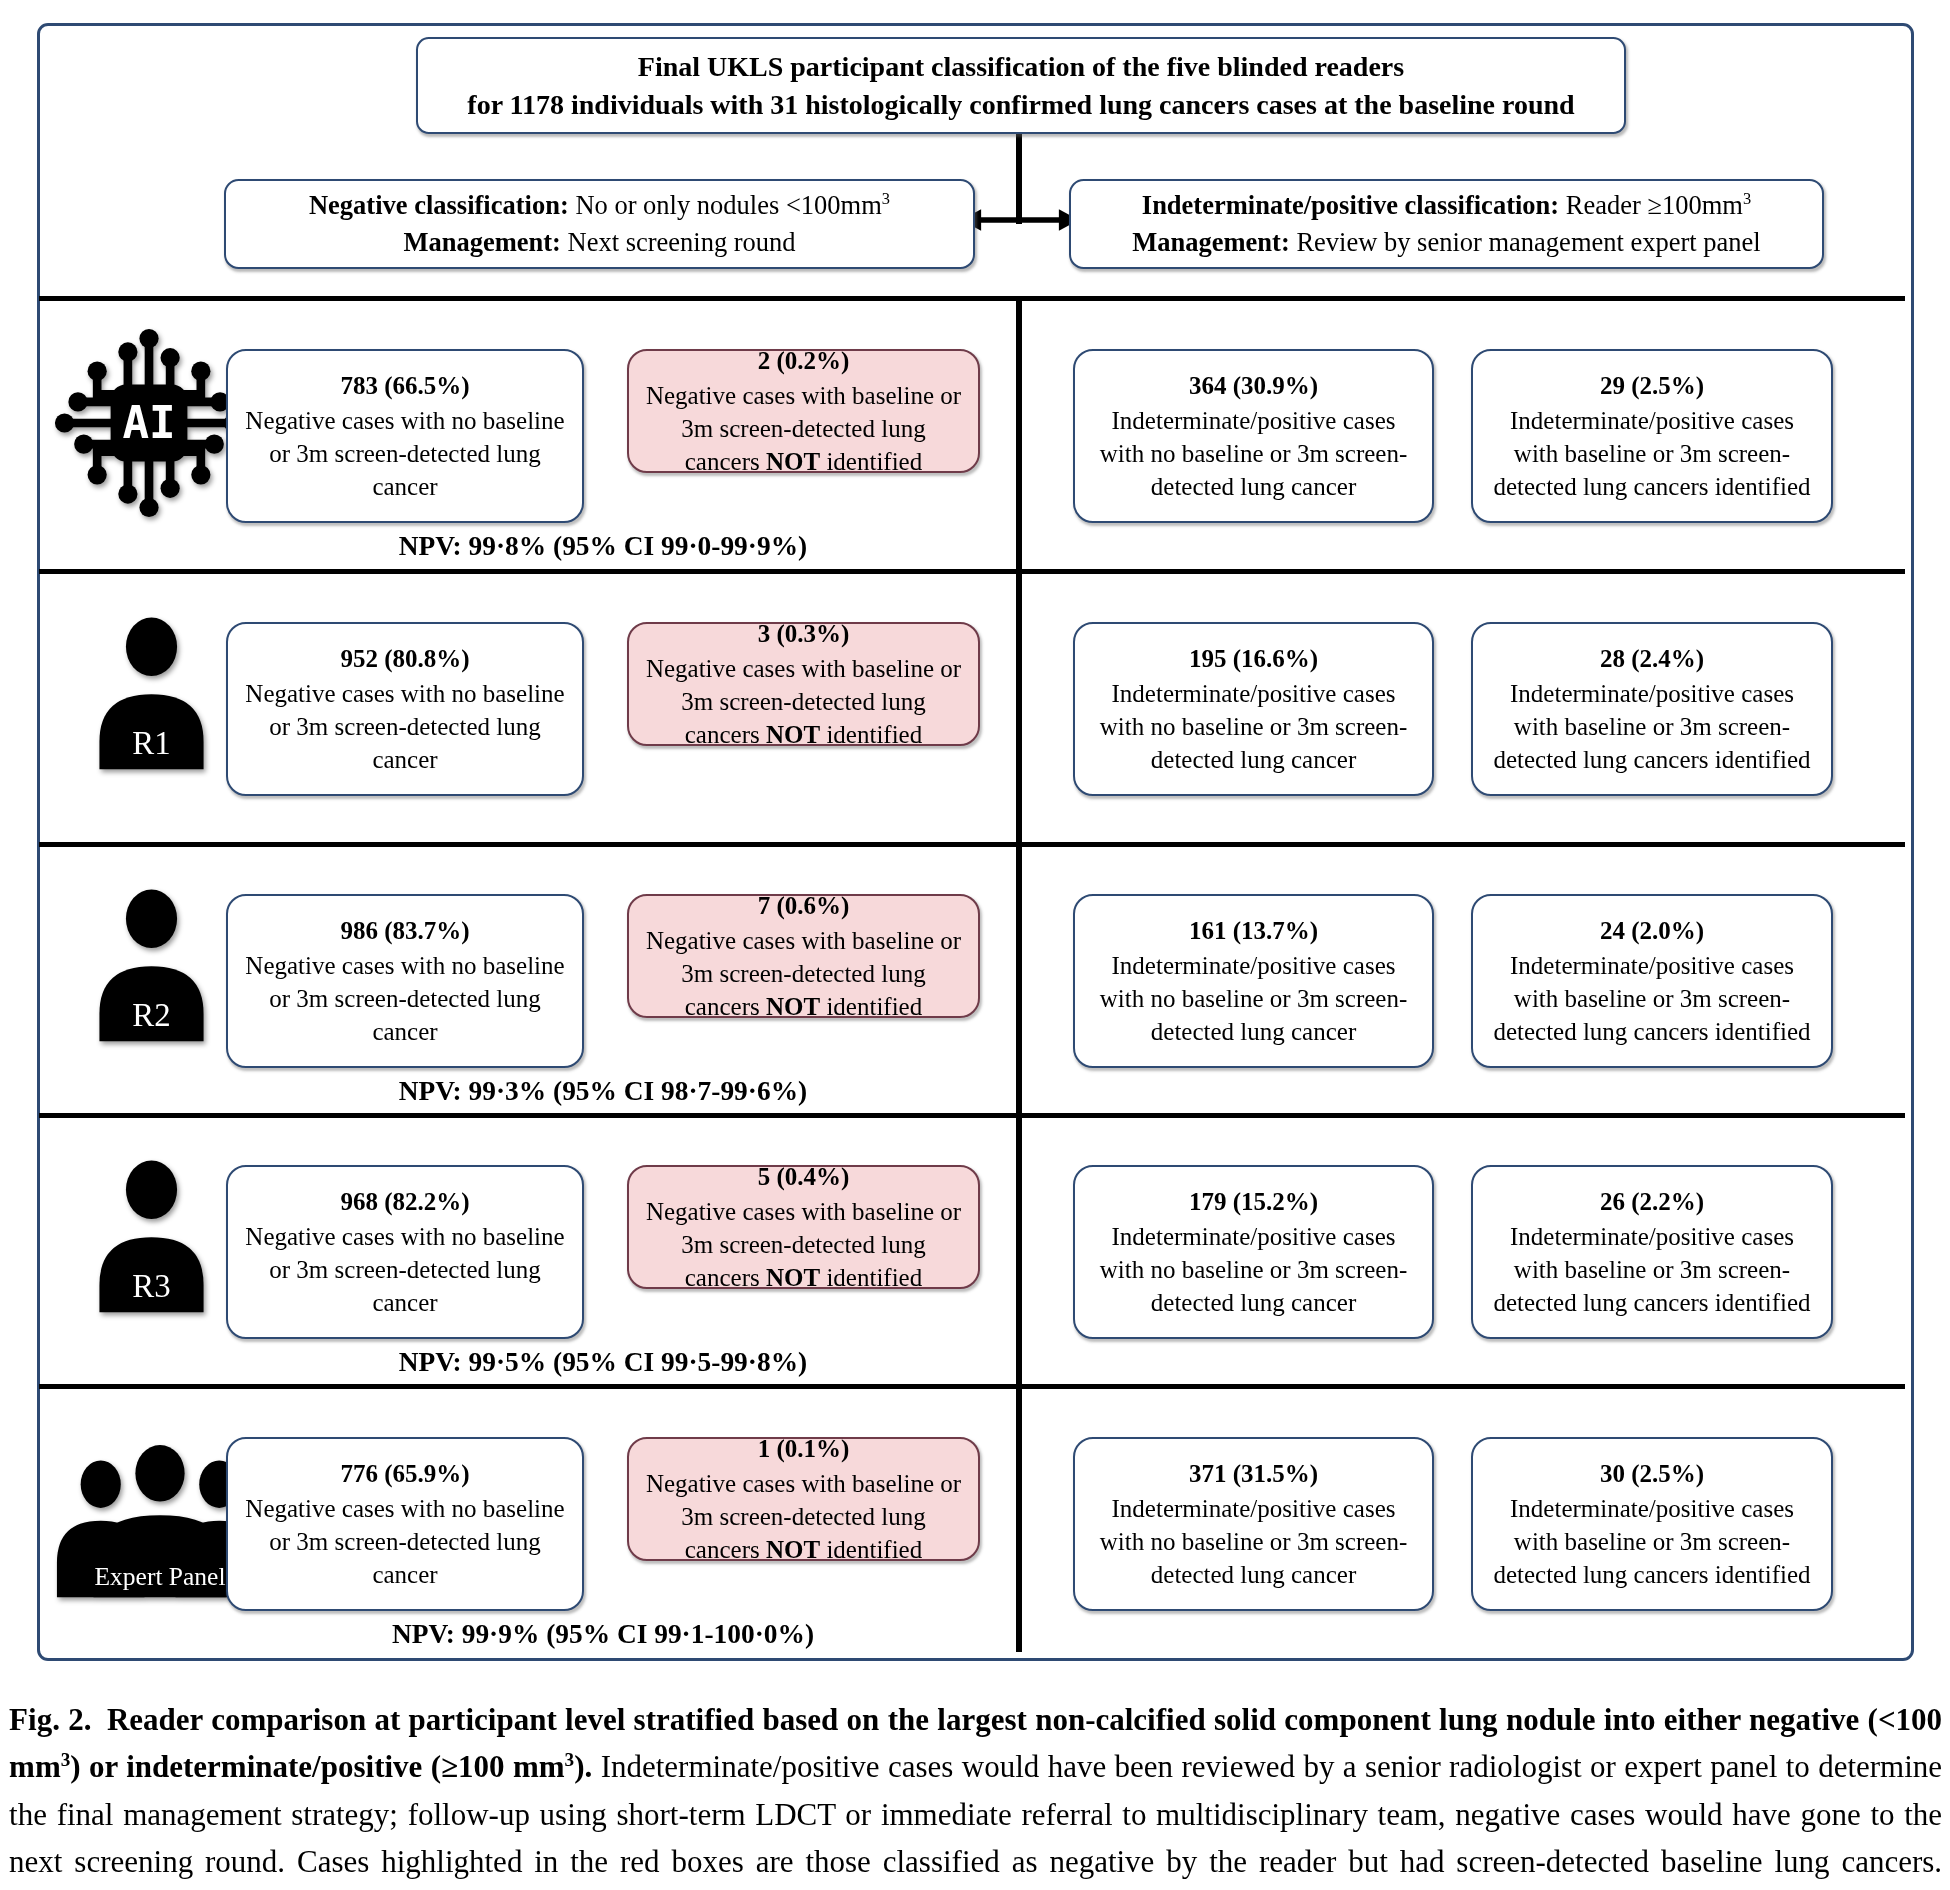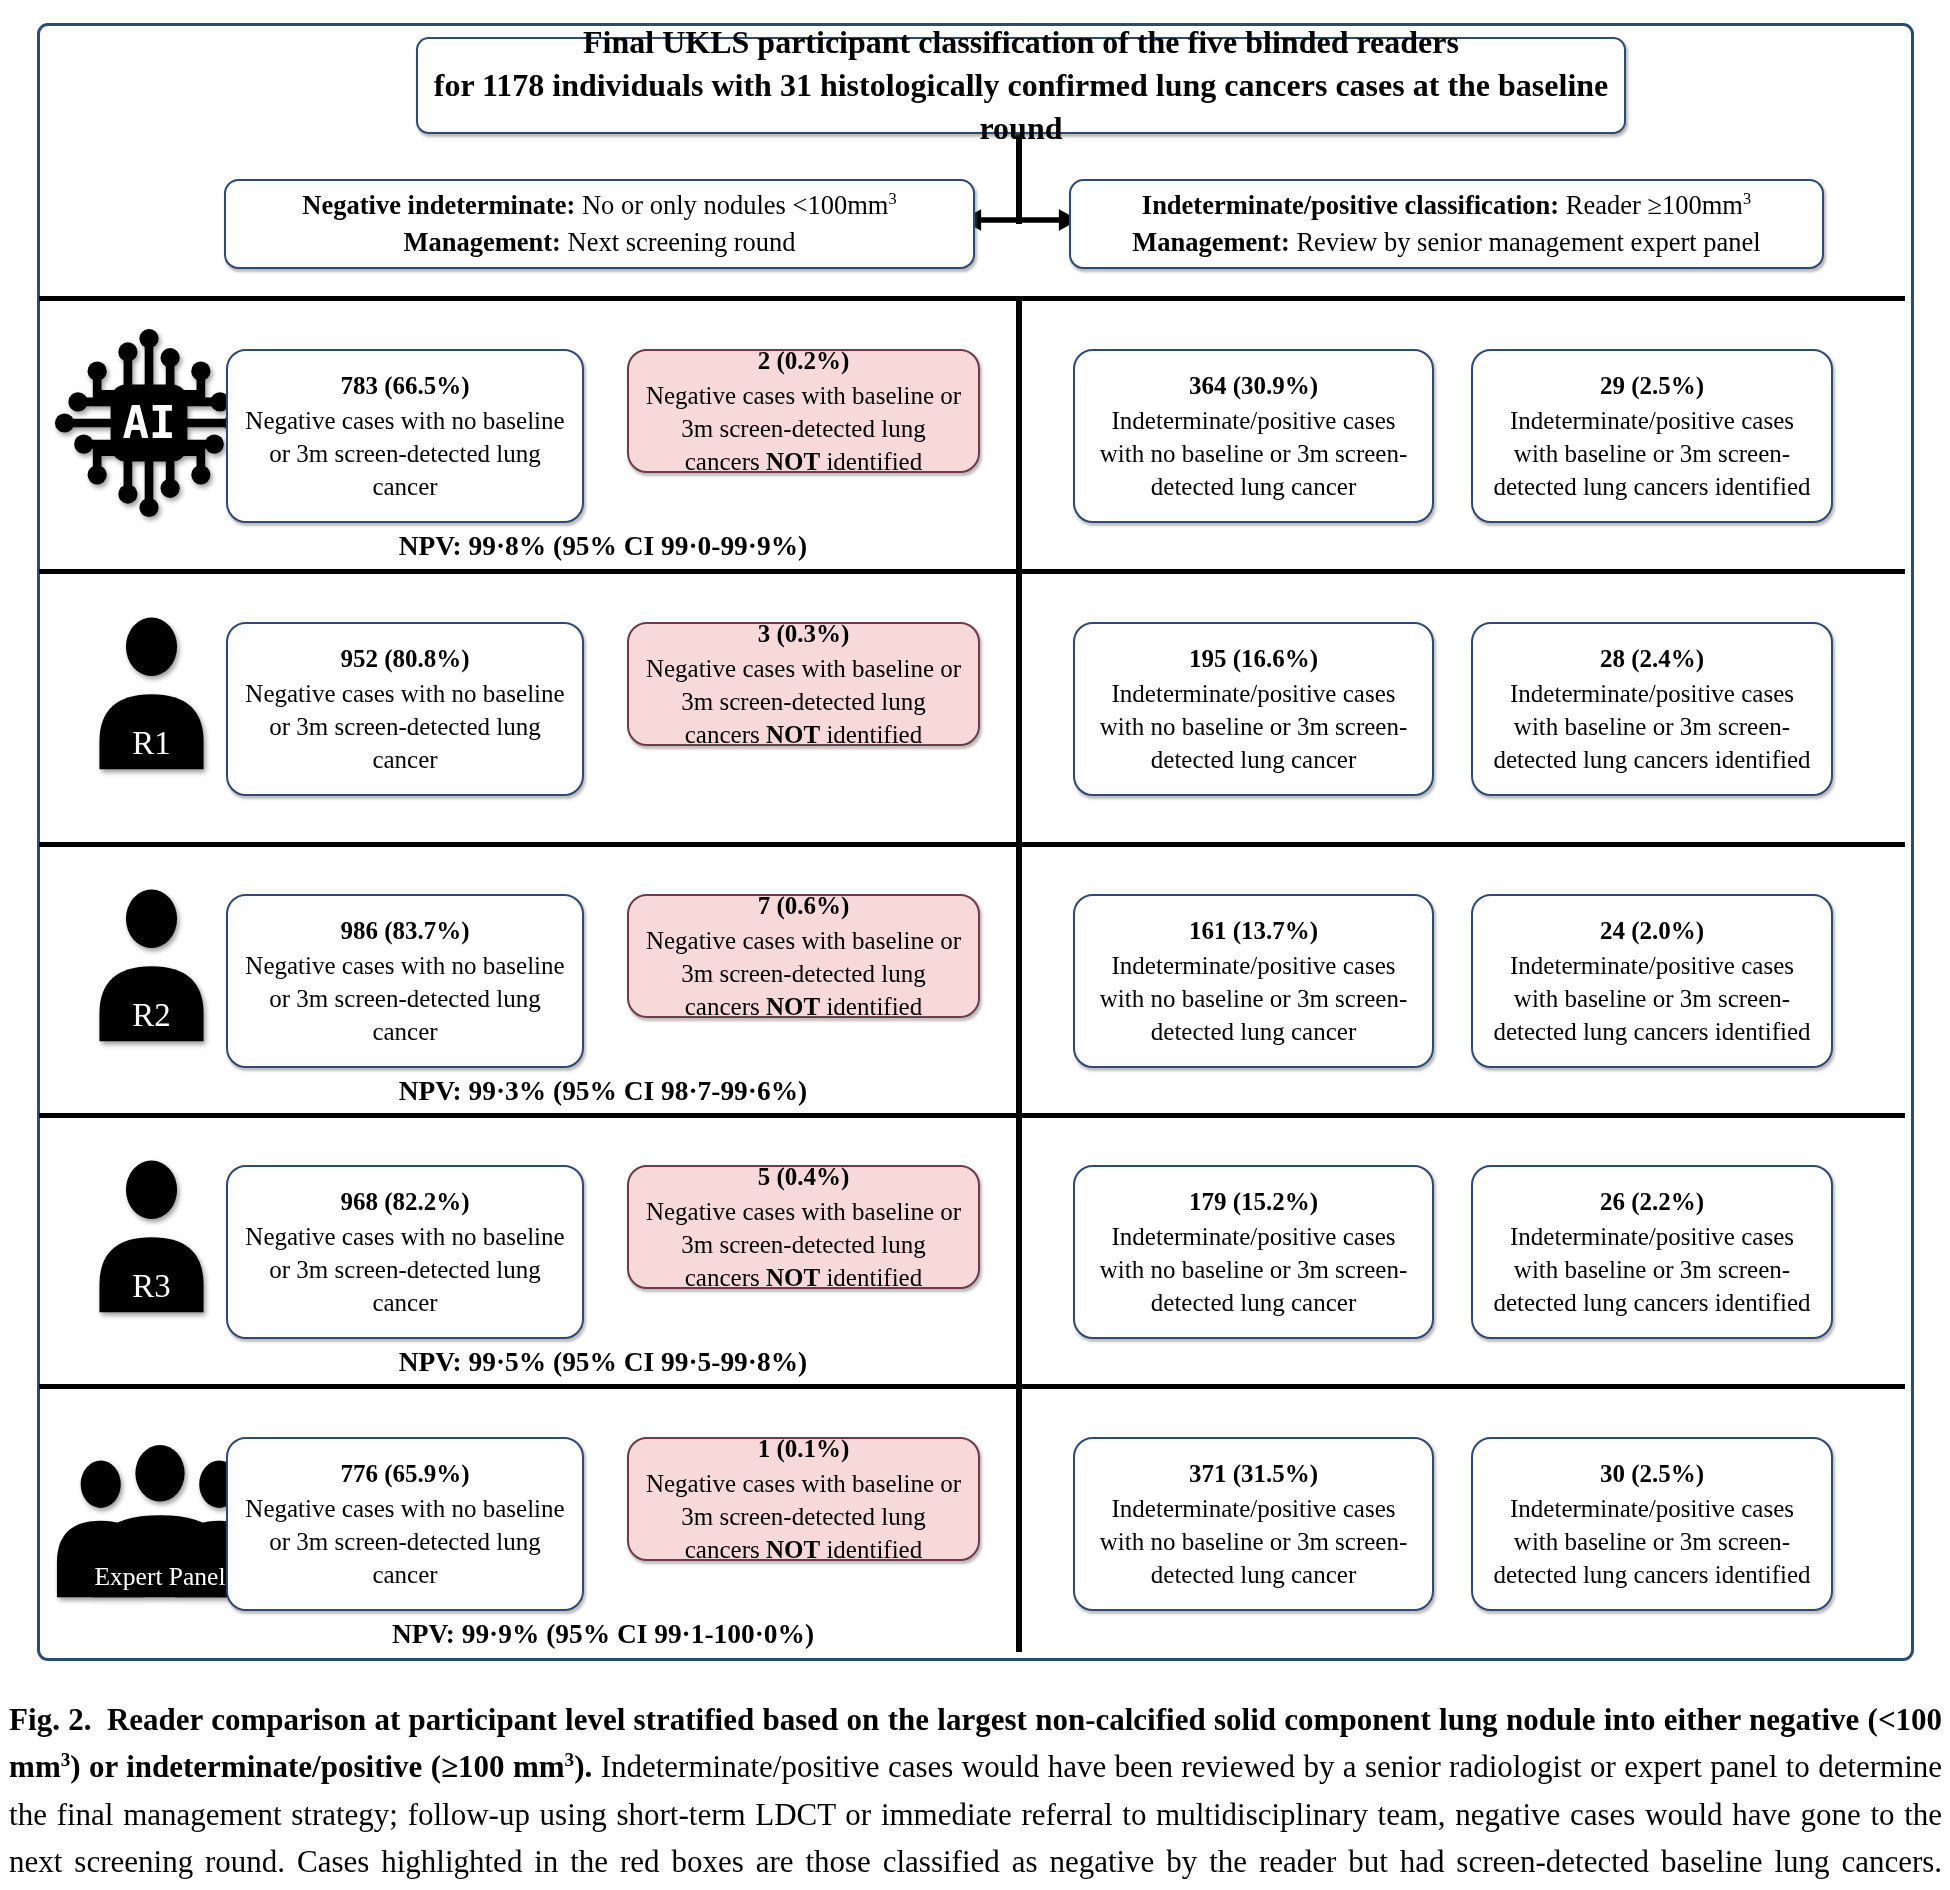--- a/index.html
+++ b/index.html
@@ -5,21 +5,21 @@
   html,body{margin:0;padding:0;background:#fff;}
   #page{position:relative;width:1951px;height:1890px;background:#fff;
         font-family:"Liberation Serif","DejaVu Serif",serif;color:#000;}
   .abs{position:absolute;}
   .fig-outer{left:37px;top:23px;width:1871px;height:1632px;
              border:3.7px solid #2e4a73;border-radius:11px;background:#fff;}
   .title-box{left:416px;top:37px;width:1206px;height:93px;
              border:2.7px solid #2e4a73;border-radius:12.8px;background:#fff;
              box-shadow:1.8px 2.7px 2.7px rgba(100,100,100,.45);
              display:flex;flex-direction:column;justify-content:center;align-items:center;
-             font-weight:bold;font-size:32px;line-height:1.35;text-align:center;z-index:3;}
+             font-weight:bold;font-size:28px;line-height:1.35;text-align:center;z-index:3;}
   .class-box{border:2.7px solid #2e4a73;border-radius:14.6px;background:#fff;
              box-shadow:1.8px 2.7px 2.7px rgba(100,100,100,.45);
              display:flex;flex-direction:column;justify-content:center;align-items:center;
              font-size:26.5px;line-height:1.4;text-align:center;z-index:3;}
   .class-neg{left:224px;top:179px;width:747px;height:86px;}
   .class-pos{left:1069px;top:179px;width:751px;height:86px;}
   .v-connector{left:1016px;top:131px;width:5.5px;height:93px;background:#000;z-index:1;}
   .v-divider{left:1016px;top:296px;width:5.5px;height:1356px;background:#000;z-index:1;}
   .sep{left:39px;width:1866px;height:4.6px;background:#000;z-index:2;}
   .row{left:39px;width:1866px;height:269px;}
@@ -54,21 +54,21 @@
   <div class="abs fig-outer"></div>
 
   <div class="abs title-box">
     <div>Final UKLS participant classification of the five blinded readers</div>
     <div>for 1178 individuals with 31 histologically confirmed lung cancers cases at the baseline round</div>
   </div>
 
   <div class="abs v-connector"></div>
 
   <div class="abs class-box class-neg">
-    <div><b>Negative indeterminate:</b><span> No or only nodules &lt;100mm</span><sup>3</sup></div>
+    <div><b>Negative classification:</b><span> No or only nodules &lt;100mm</span><sup>3</sup></div>
     <div><b>Management:</b><span> Next screening round</span></div>
   </div>
 
   <svg class="abs arrow-svg" viewBox="0 0 134 42">
     <line x1="16" y1="21" x2="118" y2="21" stroke="#000" stroke-width="6"></line>
     <polygon points="2,21 24,9 24,33" fill="#000"></polygon>
     <polygon points="132,21 110,9 110,33" fill="#000"></polygon>
   </svg>
 
   <div class="abs class-box class-pos">

